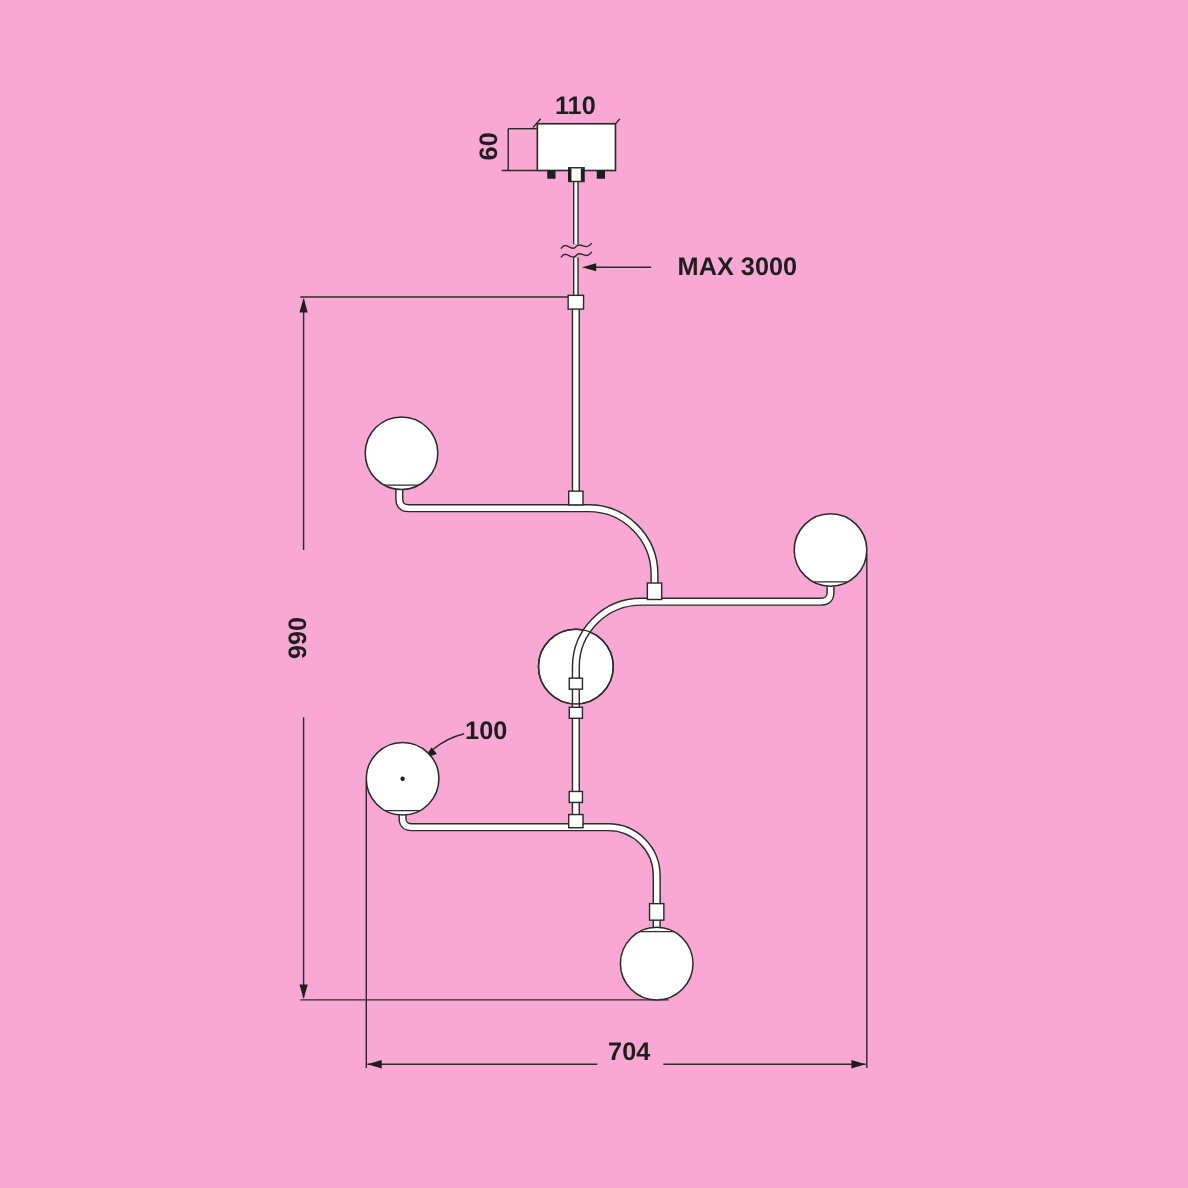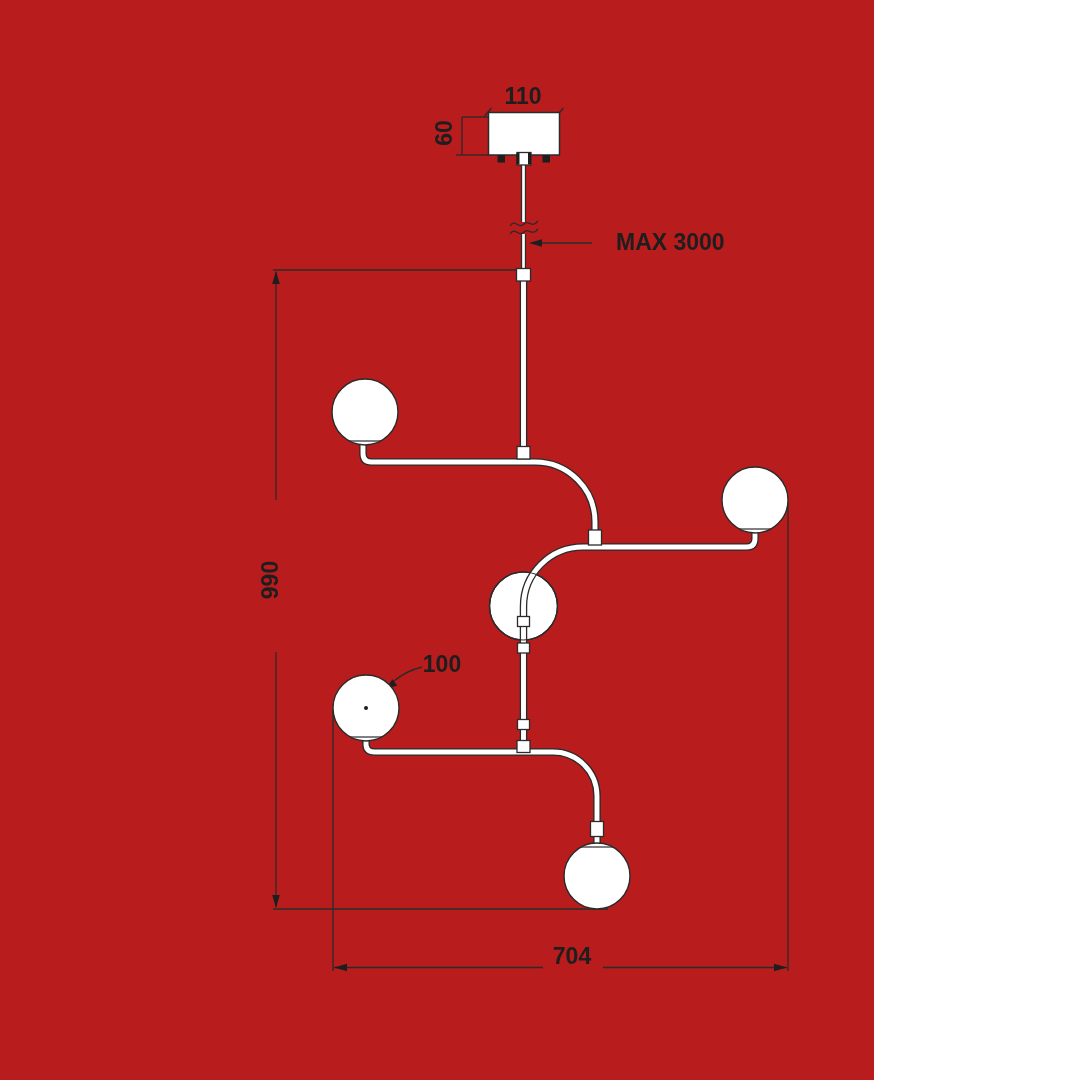--- a/index.html
+++ b/index.html
@@ -1,16 +1,16 @@
 <!DOCTYPE html>
 <html><head>
 <meta charset="utf-8">
 <style>
   html,body{margin:0;padding:0;background:#ffffff;}
-  .stage{position:relative;width:874px;height:1080px;background:#b91c1c;overflow:hidden;}
+  .stage{position:relative;width:1080px;height:1080px;background:#f9a8d4;overflow:hidden;}
   svg text{
     font-family:"Liberation Sans", sans-serif;
     font-weight:700;
     font-size:23px;
     fill:#1e1e1e;
   }
   .dim{stroke:#2b2b2b;stroke-width:1.3;fill:none;}
   .arrow{fill:#1e1e1e;stroke:none;}
   .tubeO{stroke:#2b2b2b;stroke-width:7.5;fill:none;}
   .tubeI{stroke:#ffffff;stroke-width:4.9;fill:none;}

